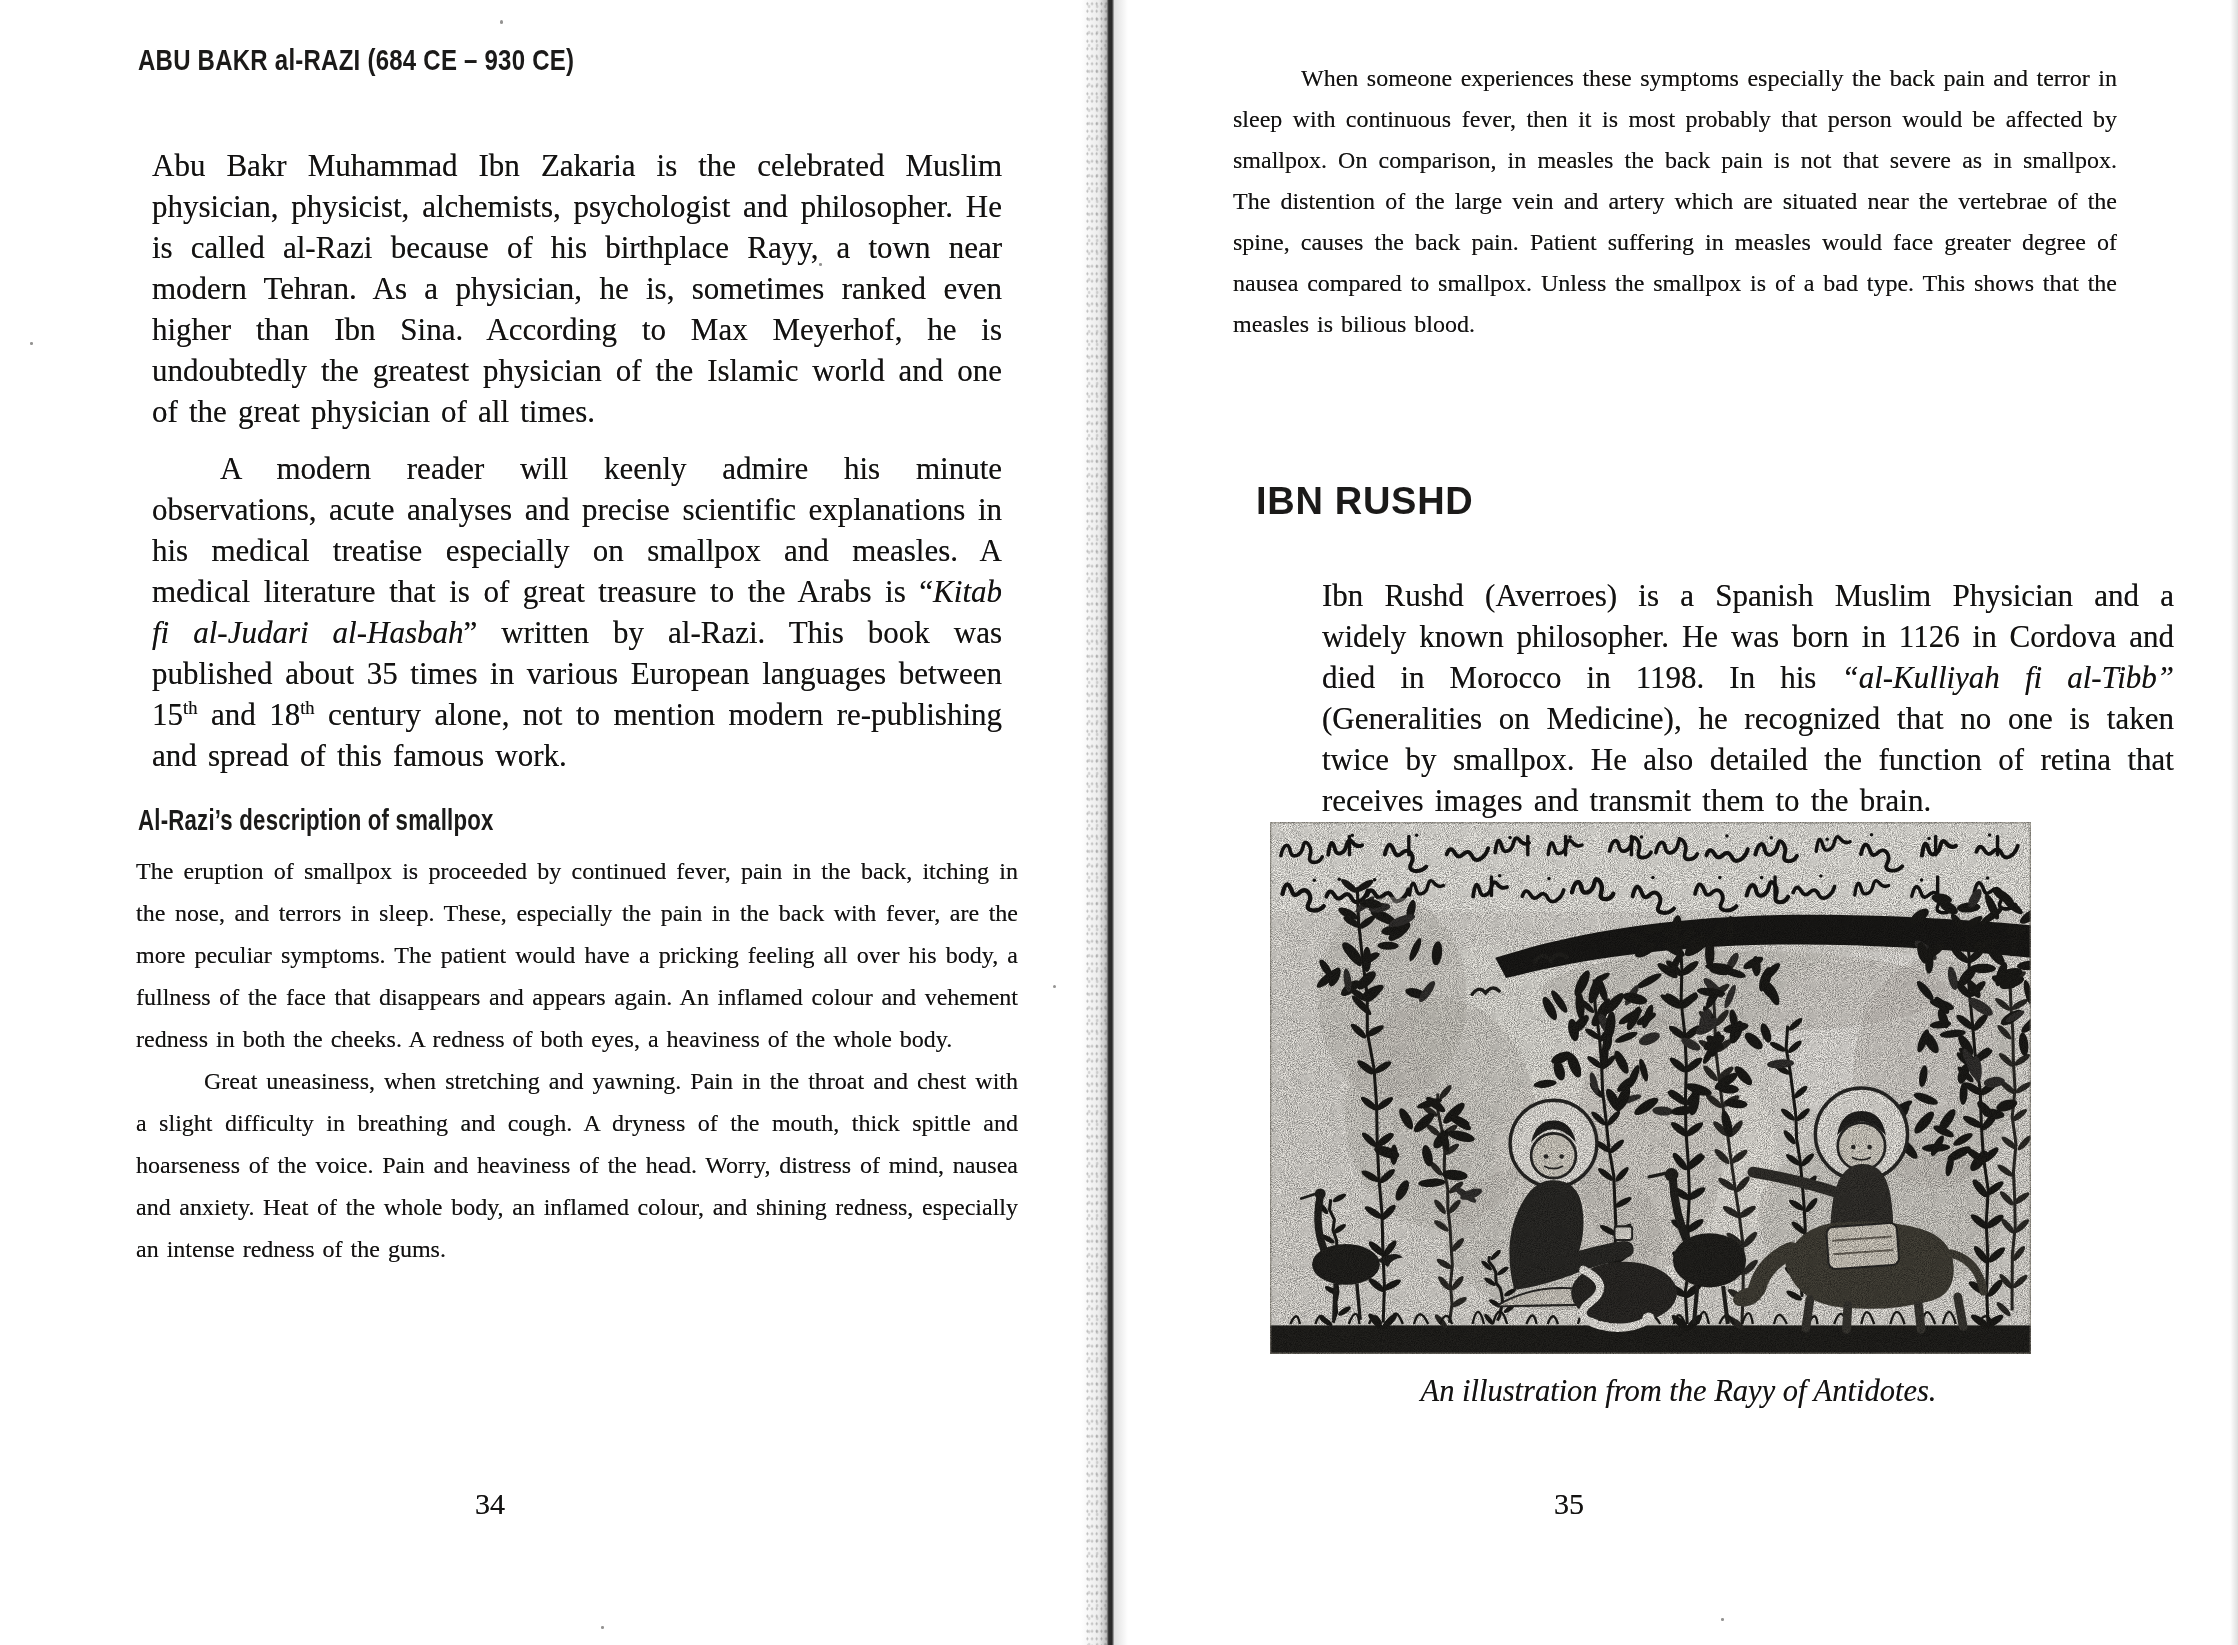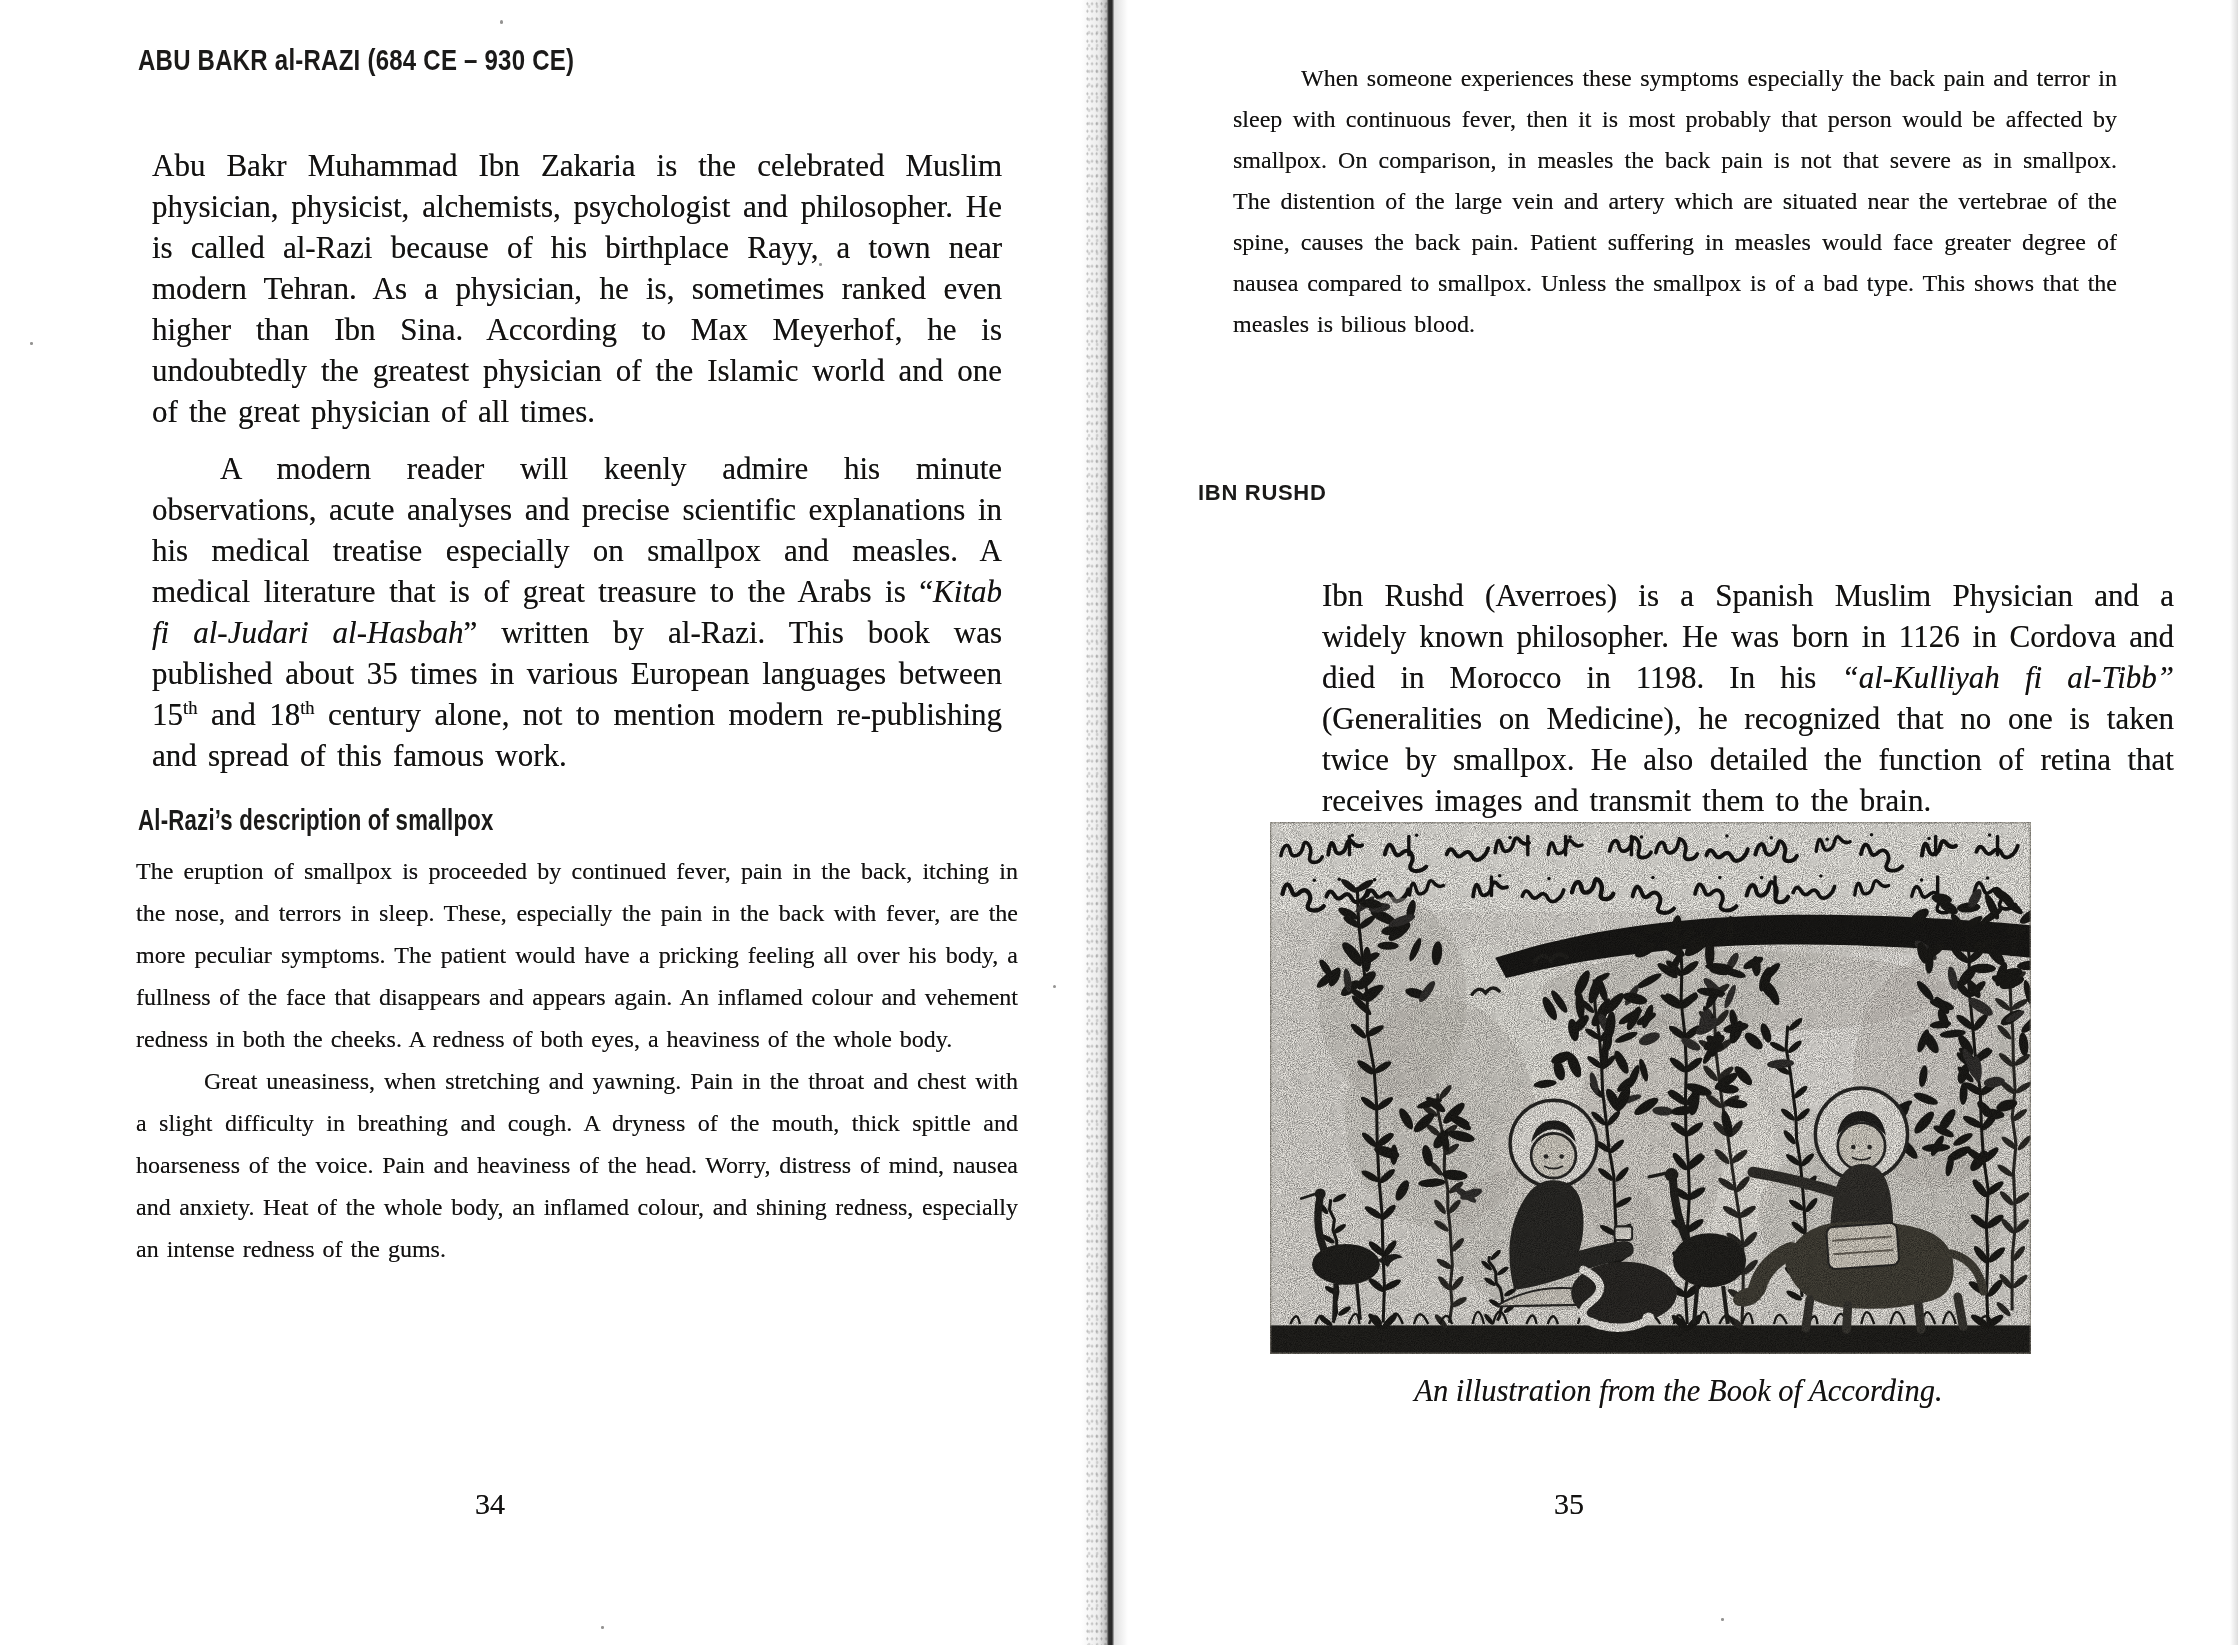--- a/index.html
+++ b/index.html
@@ -2,21 +2,21 @@
 <html style="font-size:11px"><head>
 <meta charset="utf-8">
 <style>
   html,body{margin:0;padding:0}
   body{width:2239px;height:1646px;position:relative;background:#ffffff;
        font-family:"Liberation Serif",serif;color:#131211;overflow:hidden}
   .abs{position:absolute}
   .h-sans{font-family:"Liberation Sans",sans-serif;font-weight:bold;color:#1b1a19;white-space:nowrap}
   .lp-h1{left:138px;top:43px;font-size:30px;transform:scaleX(.80);transform-origin:left top;letter-spacing:0.3px}
   .lp-h2{left:138px;top:803px;font-size:30px;transform:scaleX(.74);transform-origin:left top;letter-spacing:0.3px}
-  .rp-h1{left:1198px;top:480px;font-size:22px;letter-spacing:0.7px}
+  .rp-h1{left:1256px;top:480px;font-size:38px;letter-spacing:0.7px}
   .body-text{font-size:31px;line-height:41px;text-align:justify;word-spacing:3.4px;
              text-shadow:0 0 0.4px rgba(12,12,12,.6)}
   .body-text p{margin:16px}
   .ind{text-indent:68px}
   .lp-body{left:136px;top:129px;width:882px}
   .italic-text{font-size:24px;line-height:42px;text-align:justify;word-spacing:2px;
                text-shadow:0 0 0.3px rgba(12,12,12,.55)}
   .italic-text p{margin:0}
   .lp-italic{left:136px;top:850px;width:882px}
   .rp-italic{left:1233px;top:58px;width:884px;line-height:41px}
@@ -660,21 +660,21 @@
       <path d="M462,660 q44,22 10,48 q-28,22 14,34 q40,10 72,-8" stroke="#f3f0ea" stroke-width="12" fill="none" stroke-linecap="round"></path>
       <circle cx="558" cy="732" r="9" fill="#f3f0ea"></circle>
     </g>
     <rect x="1" y="1" width="1120" height="782" fill="none" stroke="#8d897f" stroke-width="2" opacity=".7"></rect>
   </g>
   <rect width="1122" height="784" filter="url(#grain)" opacity=".5"></rect>
 </svg>
 </div>
 
 <div class="abs rp-caption">
-  <div>An illustration from the Book of According.</div>
+  <div>An illustration from the Rayy of Antidotes.</div>
 </div>
 
 <div class="abs page-num pn-right">35</div>
 
 <div class="abs spine"></div>
 <div class="abs edge-right"></div>
 <div class="speck" style="left:500px;top:20.3px;width:3.4px;height:3.4px"></div>
 <div class="speck" style="left:819px;top:263px;width:2.7px;height:2.7px"></div>
 <div class="speck" style="left:1053px;top:985px;width:3.4px;height:3.4px"></div>
 <div class="speck" style="left:601px;top:1626px;width:2.7px;height:2.7px"></div>

